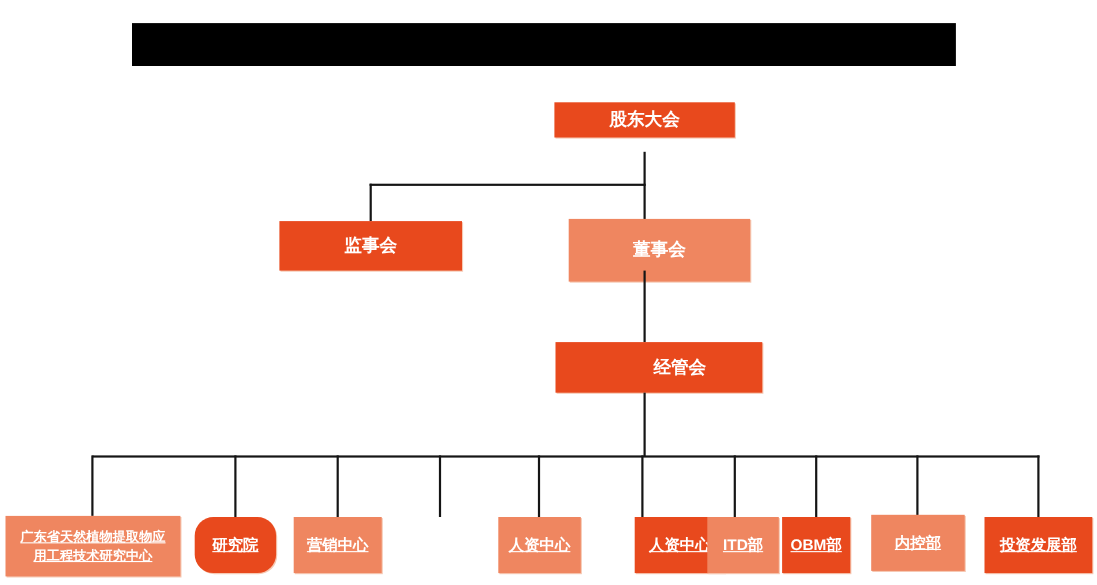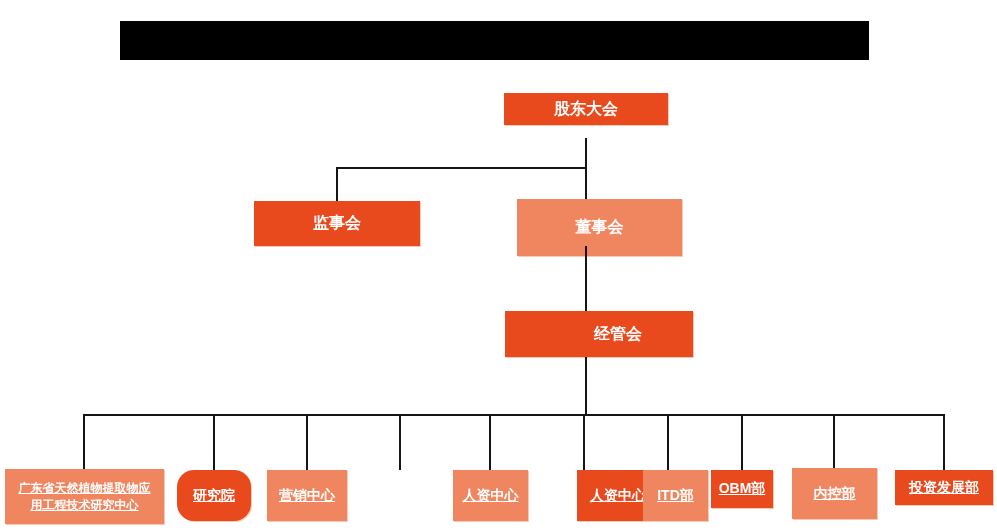--- a/index.html
+++ b/index.html
@@ -53,23 +53,23 @@
   #d-8{left:833px;}
   #d-9{left:943px;}
   
   #b-0{left:5px;  top:469px;width:159px;height:55px;}
   #b-1{left:177px;top:470px;width:74px; height:51px;border-radius:17px;}
   #b-2{left:267px;top:470px;width:80px; height:51px;}
   #b-3{left:363px;top:470px;width:74px; height:51px;}
   #b-4{left:453px;top:470px;width:75px; height:51px;}
   #b-5{left:543px;top:470px;width:82px; height:51px;margin-left:34px;}
   #b-6{left:643px;top:470px;width:65px; height:51px;}
-  #b-7{left:711px;top:470px;width:62px; height:38px;}
+  #b-7{left:711px;top:470px;width:62px; height:51px;}
   #b-8{left:792px;top:468px;width:85px; height:51px;}
-  #b-9{left:895px;top:470px;width:98px; height:35px;}
+  #b-9{left:895px;top:470px;width:98px; height:51px;}
 </style>
 </head>
 <body>
 
 <div id="canvas">
 
   <div class="redaction"></div>
 
   <div class="node dark lvl" id="n-shareholders">股东大会</div>
 

